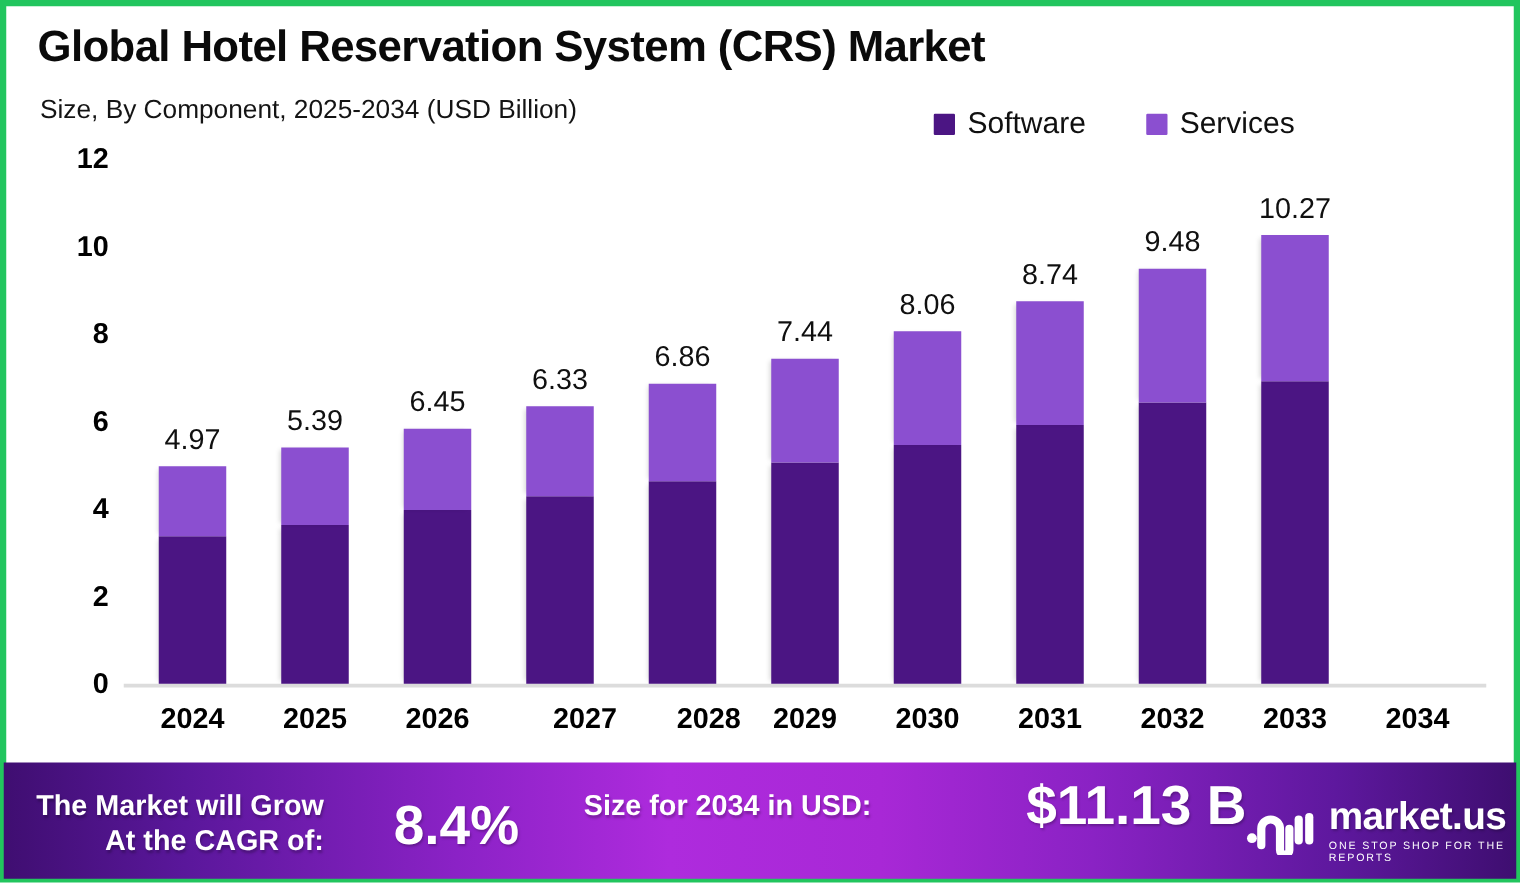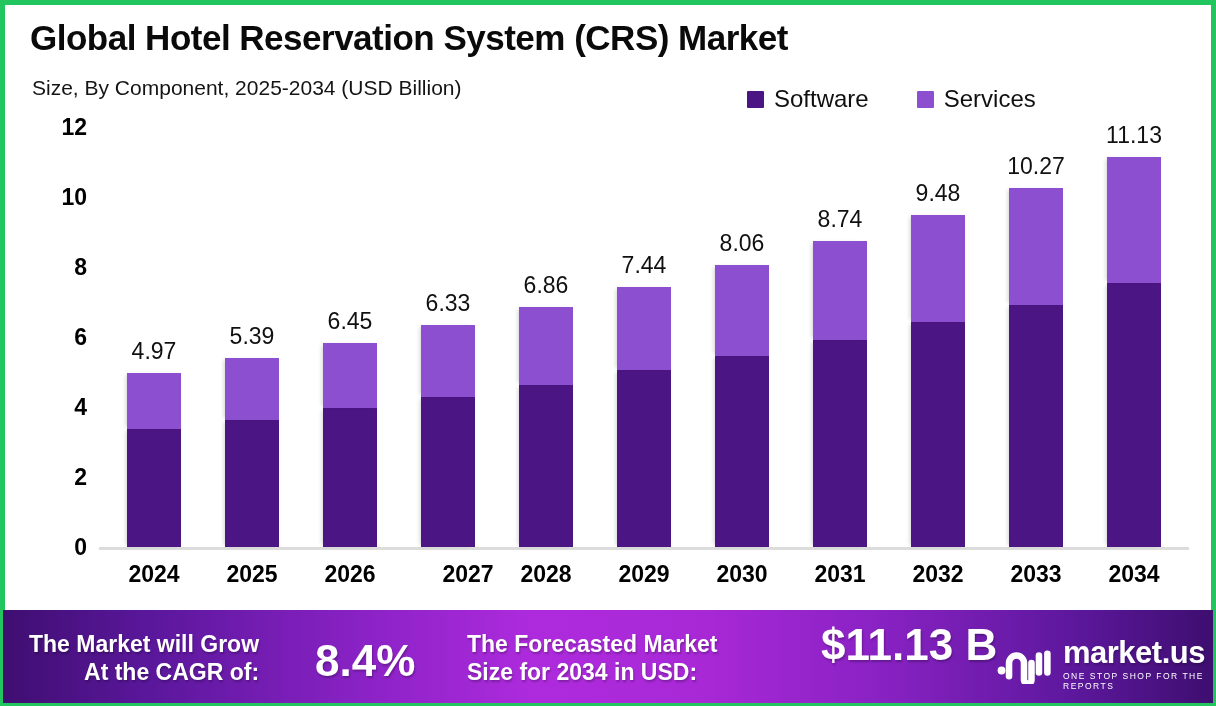--- a/index.html
+++ b/index.html
@@ -179,21 +179,21 @@
       <div class="seg seg-software" style="bottom: 0px; height: 138.6px;"></div>
       <div class="seg seg-services" style="bottom: 138.6px; height: 65.8px;"></div>
       <div class="bar-value" style="bottom: 212.4px;">6.45</div>
     </div>
     <div class="xlabel" style="left: 463px; transform: translateX(-50%);">2027</div>
     <div class="bar-group" style="left: 416px; top: 122px; height: 420px; position: absolute;">
       <div class="seg seg-software" style="bottom: 0px; height: 150.5px;"></div>
       <div class="seg seg-services" style="bottom: 150.5px; height: 71.05px;"></div>
       <div class="bar-value" style="bottom: 229.55px;">6.33</div>
     </div>
-    <div class="xlabel" style="left: 541px; transform: translateX(-50%);">2028</div>
+    <div class="xlabel" style="left: 562px; transform: translateX(-50%);">2028</div>
     <div class="bar-group" style="left: 514px; top: 122px; height: 420px; position: absolute;">
       <div class="seg seg-software" style="bottom: 0px; height: 161.7px;"></div>
       <div class="seg seg-services" style="bottom: 161.7px; height: 78.4px;"></div>
       <div class="bar-value" style="bottom: 248.1px;">6.86</div>
     </div>
     <div class="xlabel" style="left: 639px; transform: translateX(-50%);">2029</div>
     <div class="bar-group" style="left: 612px; top: 122px; height: 420px; position: absolute;">
       <div class="seg seg-software" style="bottom: 0px; height: 177.1px;"></div>
       <div class="seg seg-services" style="bottom: 177.1px; height: 83.3px;"></div>
       <div class="bar-value" style="bottom: 268.4px;">7.44</div>
@@ -216,36 +216,30 @@
       <div class="seg seg-services" style="bottom: 224.7px; height: 107.1px;"></div>
       <div class="bar-value" style="bottom: 339.8px;">9.48</div>
     </div>
     <div class="xlabel" style="left: 1031px; transform: translateX(-50%);">2033</div>
     <div class="bar-group" style="left: 1004px; top: 122px; height: 420px; position: absolute;">
       <div class="seg seg-software" style="bottom: 0px; height: 242.2px;"></div>
       <div class="seg seg-services" style="bottom: 242.2px; height: 117.25px;"></div>
       <div class="bar-value" style="bottom: 367.45px;">10.27</div>
     </div>
     <div class="xlabel" style="left: 1129px; transform: translateX(-50%);">2034</div>
-    <div class="bar-group" style="left: 1102px; top: 122px; height: 420px; position: absolute;">
-      <div class="seg seg-software" style="bottom: 0px; height: 263.55px;"></div>
-      <div class="seg seg-services" style="bottom: 263.55px; height: 126px;"></div>
-      <div class="bar-value" style="bottom: 397.55px;">11.13</div>
-    </div>
   </div>
 
 <div id="footer" style="position:absolute;left:3px;bottom:3px;width:1210px;">
   <div class="foot-text" id="foot-cagr-label">
     <div>The Market will Grow</div>
     <div>At the CAGR of:</div>
   </div>
   <div class="foot-text" id="foot-cagr-value">8.4%</div>
 
   <div class="foot-text" id="foot-size-label">
-    <div>The Forecasted Market</div>
     <div>Size for 2034 in USD:</div>
   </div>
   <div class="foot-text" id="foot-size-value">$11.13 B</div>
 
   <div id="logo">
     <svg id="logo-mark" viewBox="0 0 62 42">
       <circle cx="7" cy="28" r="4.2" fill="#fff"></circle>
       <path d="M15 34 L15 20 A8 8 0 0 1 31 20 L31 38 A4 4 0 0 0 39 38 L39 20" fill="none" stroke="#fff" stroke-width="7" stroke-linecap="round"></path>
       <path d="M47 12 L47 30" fill="none" stroke="#fff" stroke-width="7" stroke-linecap="round"></path>
       <path d="M56 10 L56 30" fill="none" stroke="#fff" stroke-width="7" stroke-linecap="round"></path>

